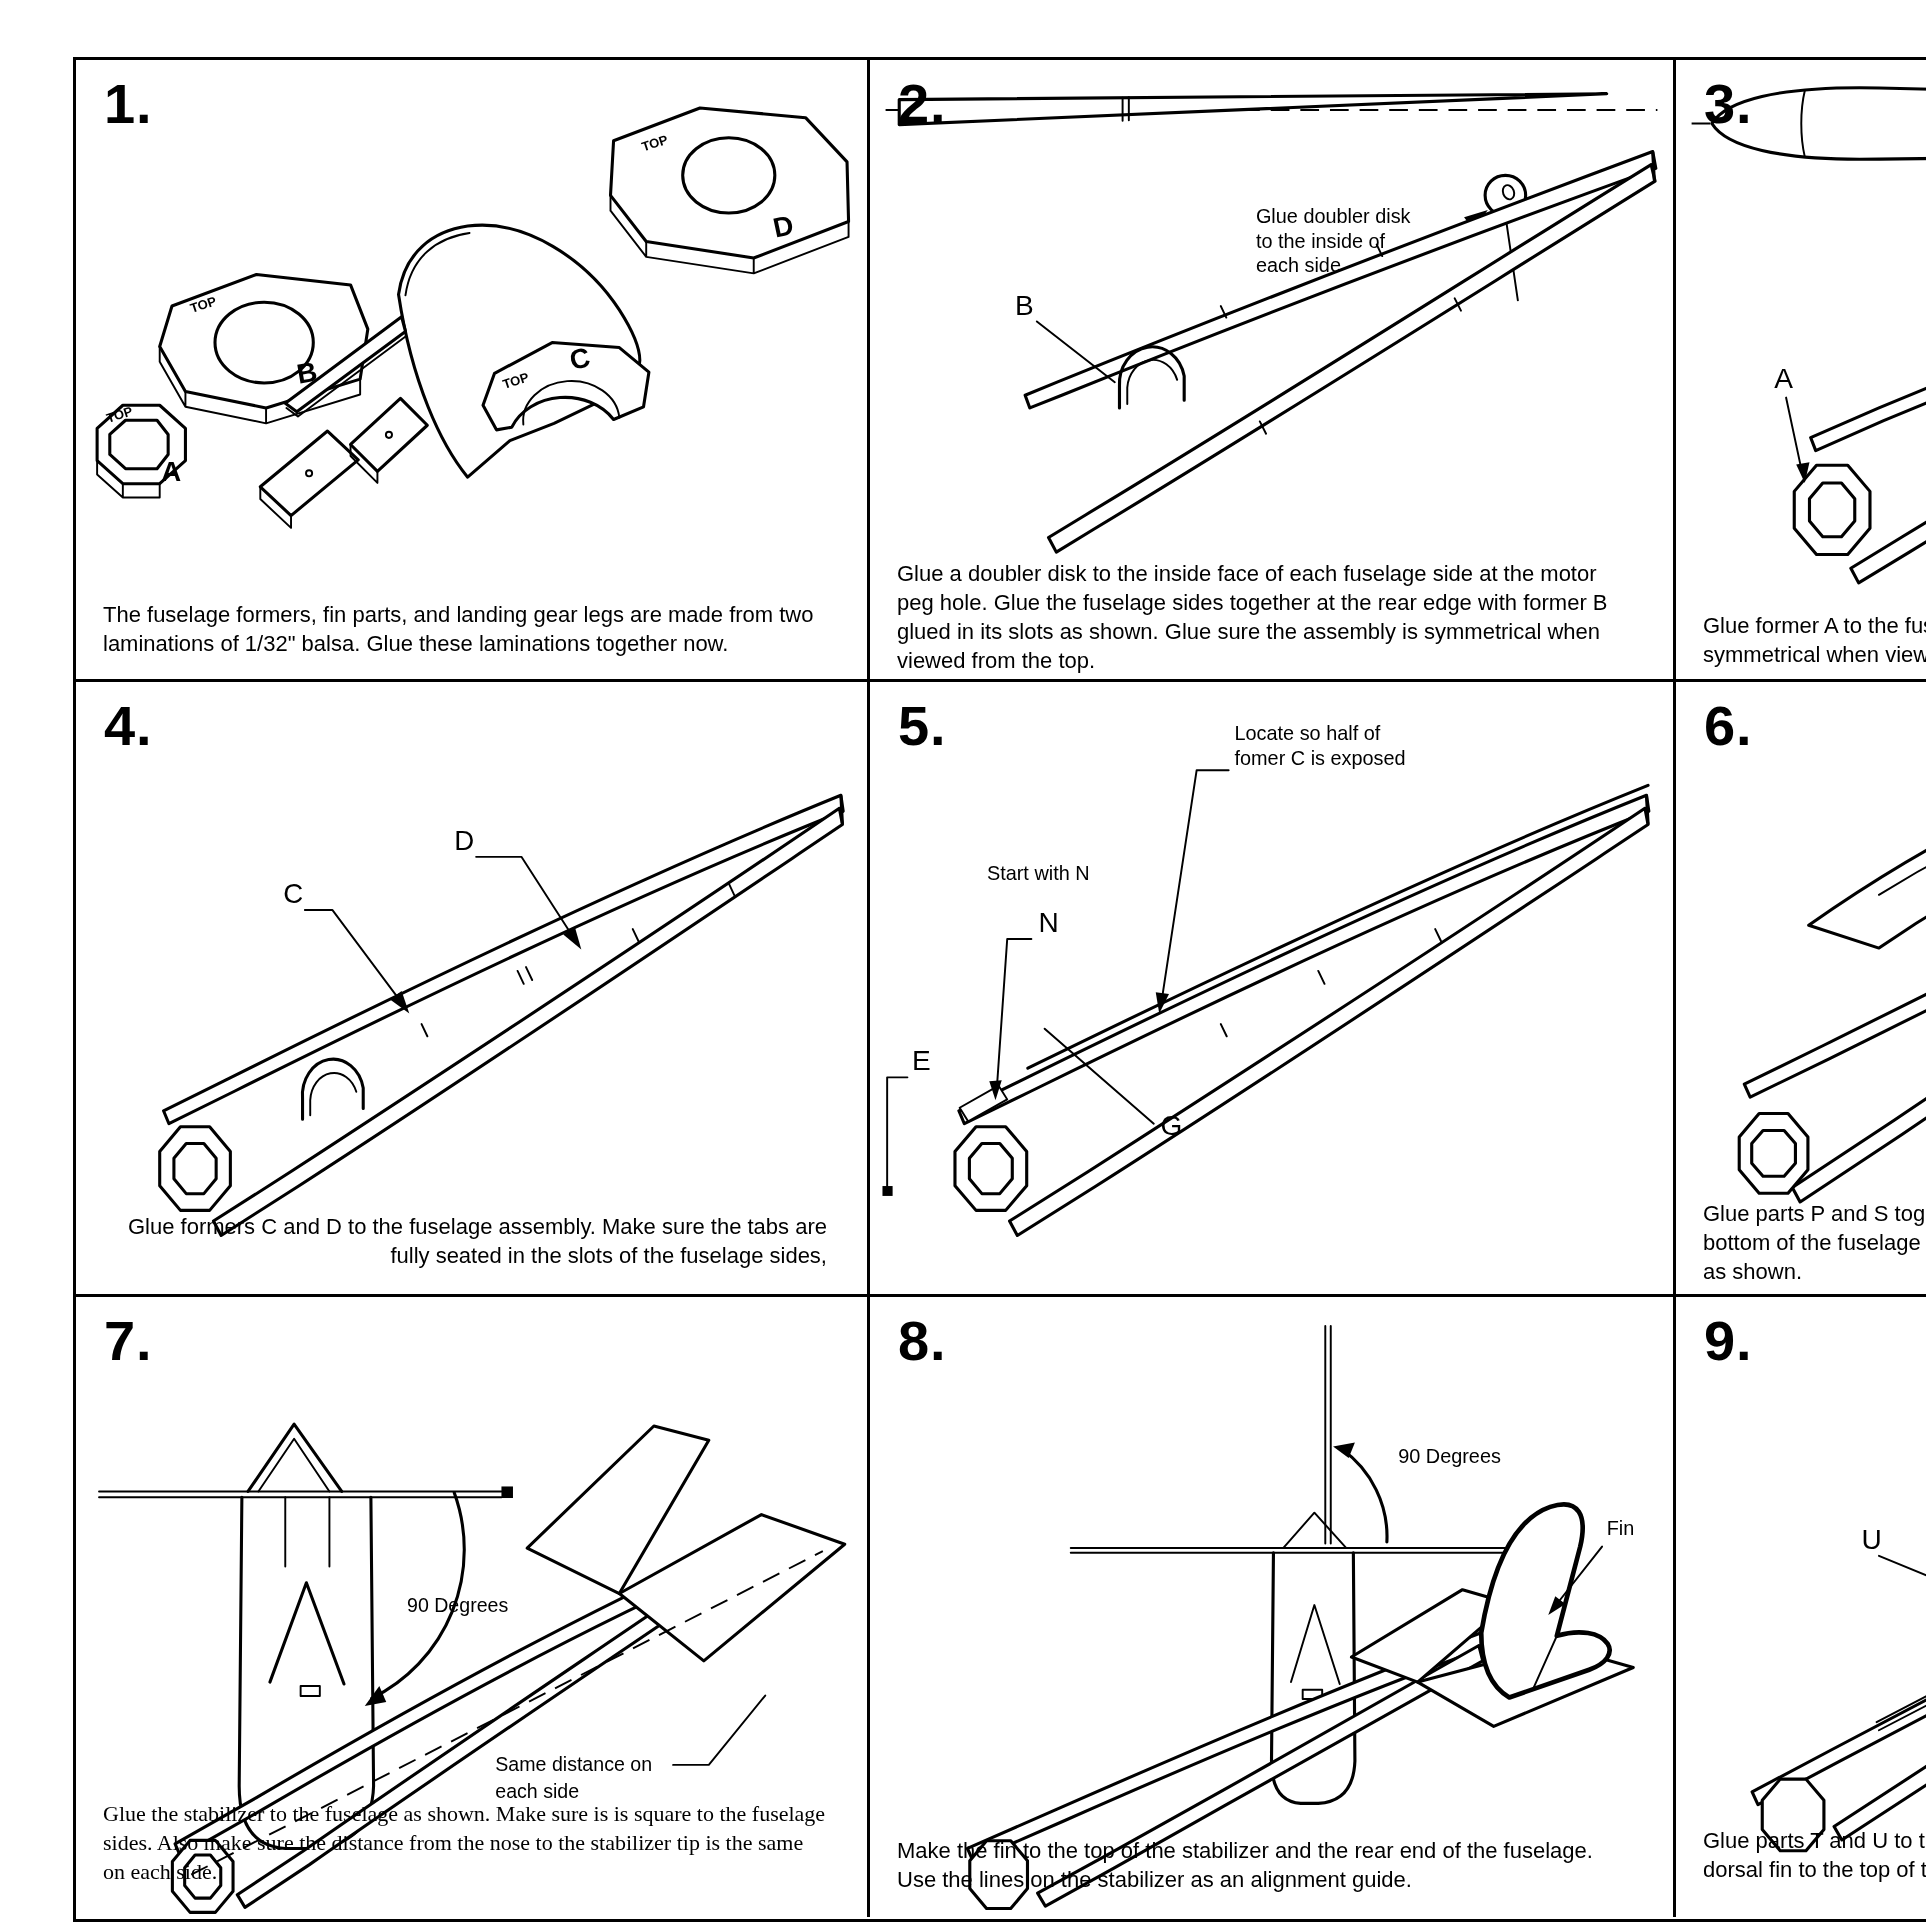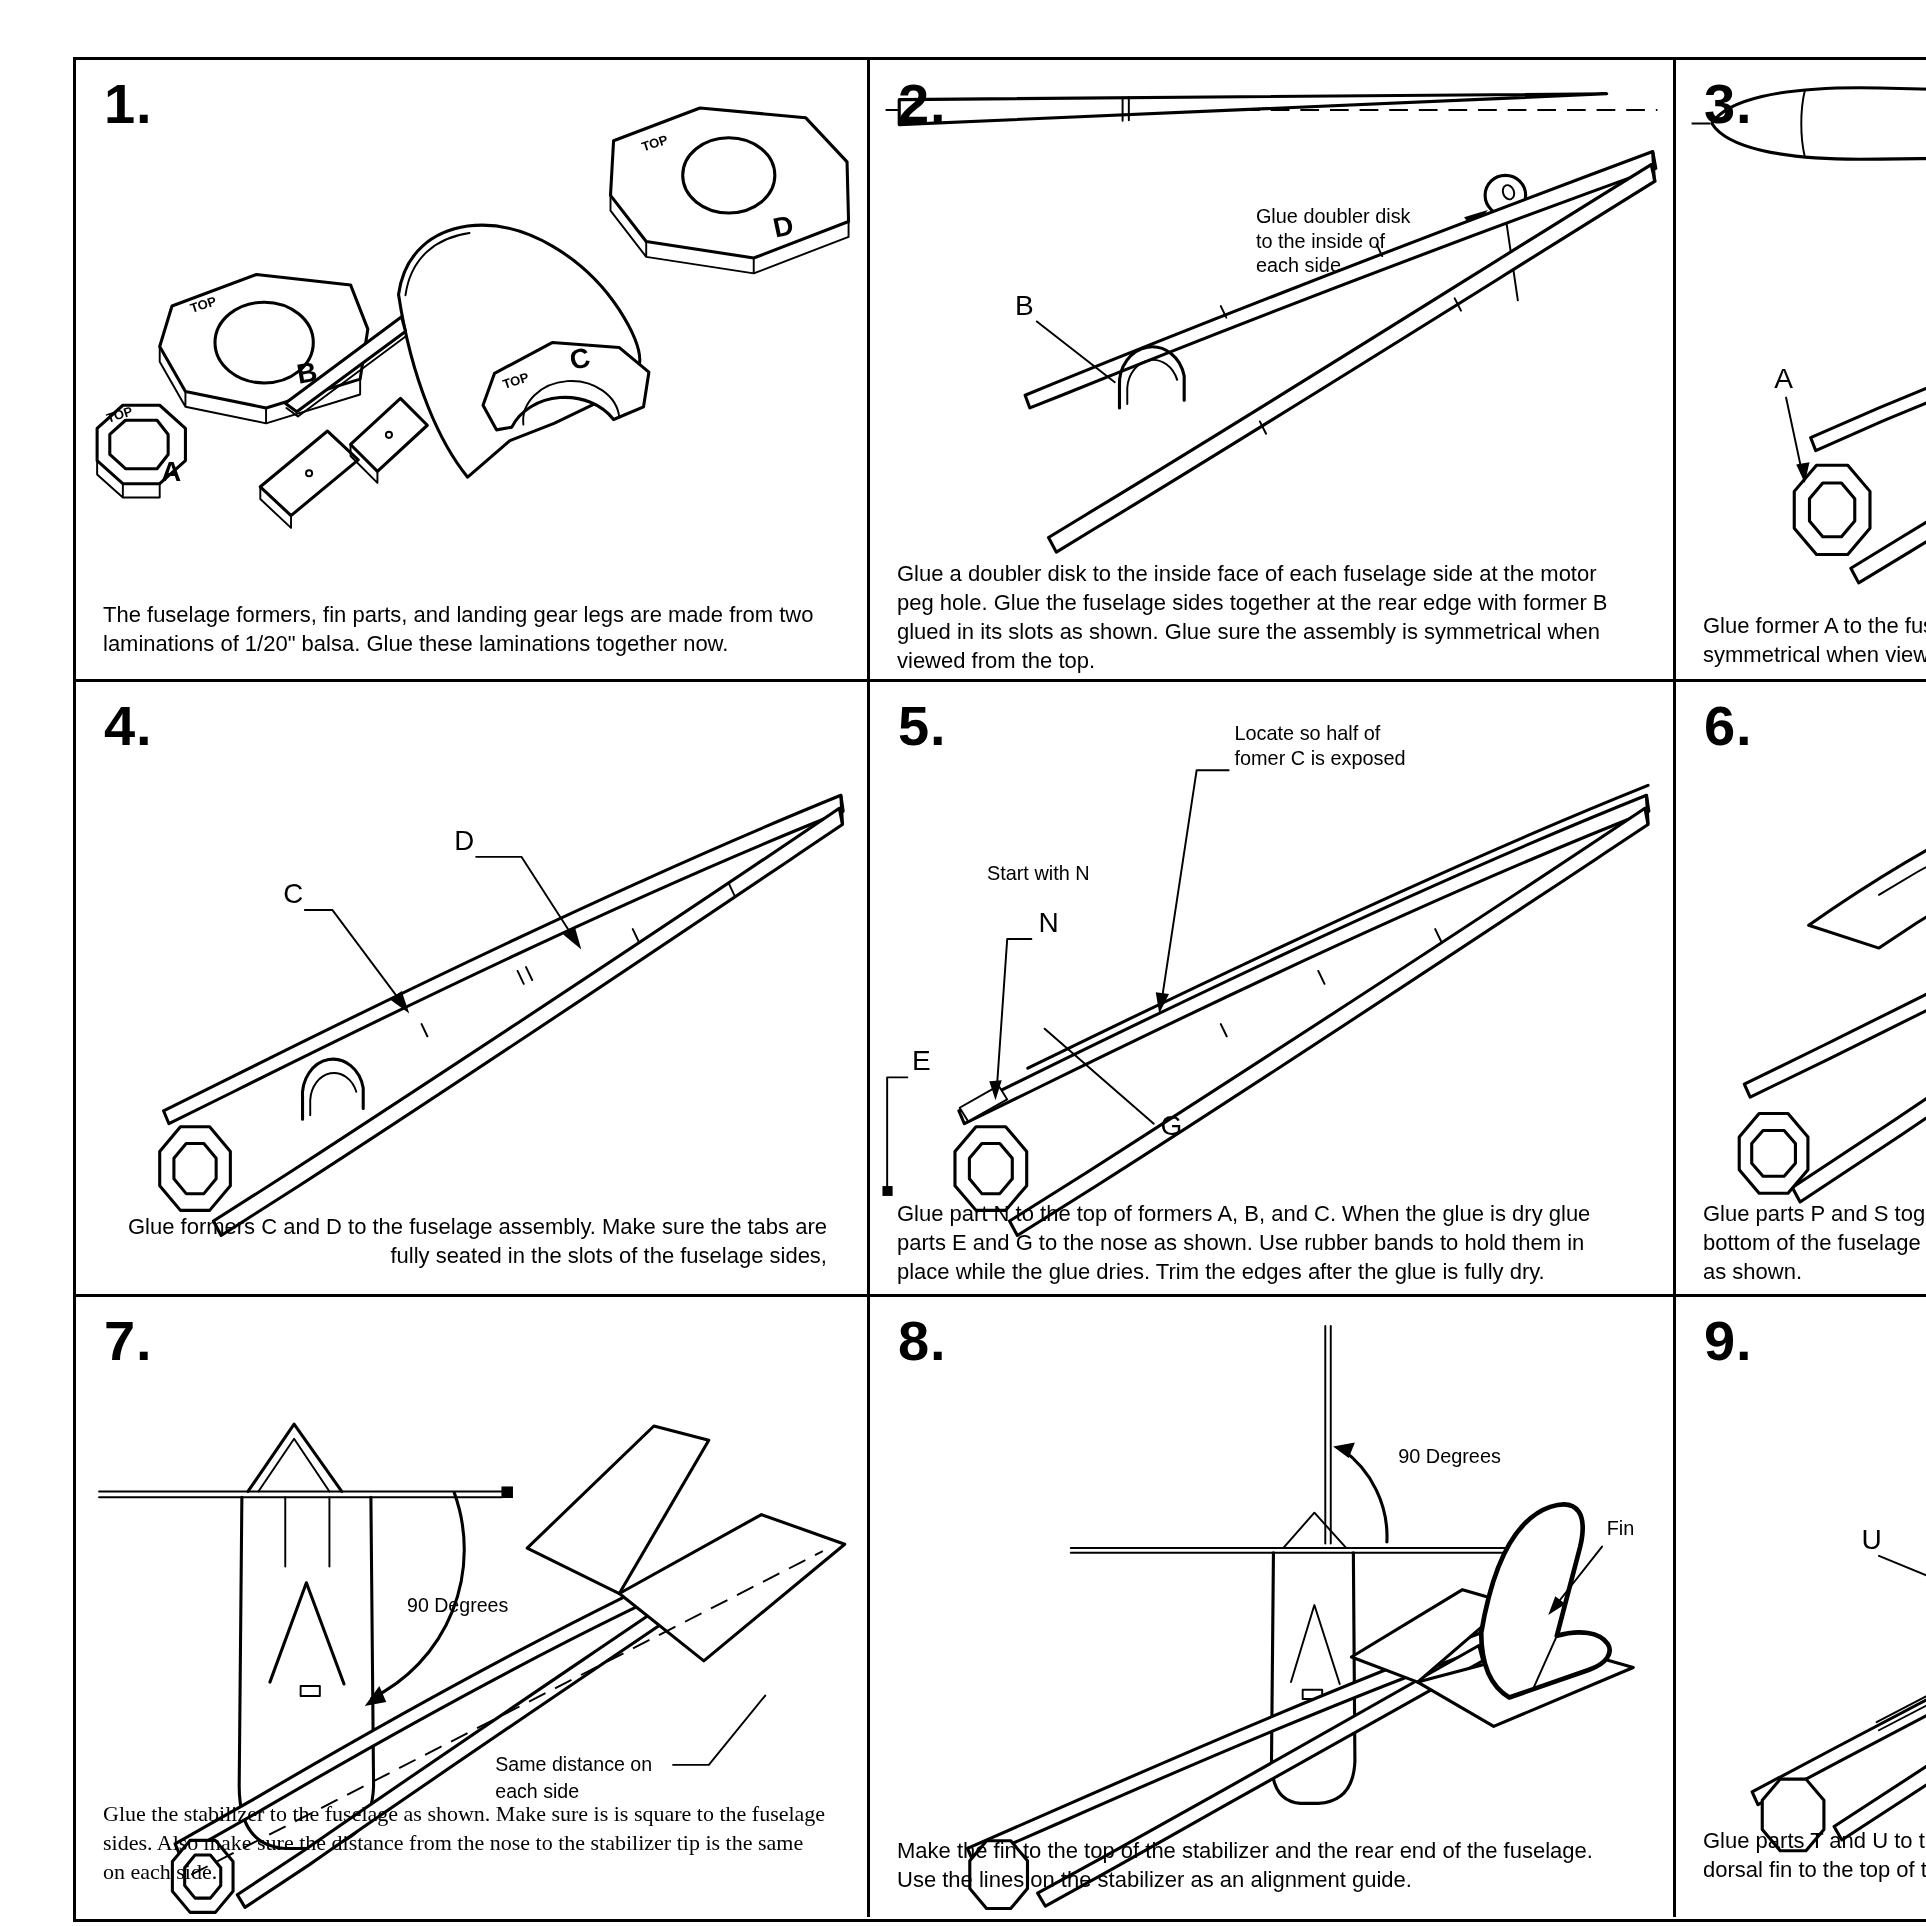--- a/index.html
+++ b/index.html
@@ -69,21 +69,21 @@
       </g>
       <g>
         <polygon class="ln fw" points="480,1110 655,965 735,1040 560,1185"></polygon>
         <path class="ln thin" d="M480,1110 L480,1142 L560,1217 L560,1185"></path>
         <circle class="ln thin" cx="607" cy="1075" r="8"></circle>
         <polygon class="ln fw" points="715,1000 845,880 915,950 785,1070"></polygon>
         <path class="ln thin" d="M715,1000 L715,1030 L785,1100 L785,1070"></path>
         <circle class="ln thin" cx="815" cy="975" r="8"></circle>
       </g>
     </svg>
-    <div class="caption" style="bottom:21px;">The fuselage formers, fin parts, and landing gear legs are made from two laminations of 1/20" balsa. Glue these laminations together now.</div>
+    <div class="caption" style="bottom:21px;">The fuselage formers, fin parts, and landing gear legs are made from two laminations of 1/32" balsa. Glue these laminations together now.</div>
   </div>
 
   <div class="cell bl">
     <div class="num">2.</div>
     <svg viewBox="0 0 2060 1610" preserveAspectRatio="none">
       <g>
         <line class="dash" x1="40" y1="130" x2="2020" y2="130"></line>
         <polygon class="ln fw" points="75,103 1890,88 75,168"></polygon>
         <path class="ln thin" d="M648,98 L648,158 M664,97 L664,157"></path>
       </g>
@@ -196,21 +196,20 @@
       <g>
         <text class="lbl" x="108" y="1022">E</text>
         <path class="ln thin" d="M 96,1040 L 44,1040 L 44,1326"></path>
         <rect class="fb" x="32" y="1326" width="26" height="26"></rect>
       </g>
       <g>
         <text class="lbl" x="745" y="1192">G</text>
         <path class="ln thin" d="M 728,1162 L 448,912"></path>
       </g>
     </svg>
-    <div class="caption" style="bottom:7.7px;">Glue part N to the top of formers A, B, and C. When the glue is dry glue parts E and G to the nose as shown. Use rubber bands to hold them in place while the glue dries. Trim the edges after the glue is fully dry.</div>
   </div>
 
   <div class="cell bl bt">
     <div class="num">6.</div>
     <svg viewBox="0 0 2060 1610" preserveAspectRatio="none">
       <g>
         <path class="ln fw" d="M 1902,185 C 1420,420 880,700 380,955 L 175,1058 L 190,1092 L 395,990 C 890,738 1430,462 1908,228 Z"></path>
         <path class="ln fw" d="M 1898,222 C 1480,520 1000,848 560,1152 L 298,1330 L 318,1368 L 580,1190 C 1010,888 1490,558 1906,265 Z"></path>
         <polygon class="ln fw" points="338,1283 287,1345 213,1345 162,1283 162,1197 213,1135 287,1135 338,1197"></polygon>
         <polygon class="ln" points="306,1266 277,1300 223,1300 194,1266 194,1214 223,1180 277,1180 306,1214"></polygon>

